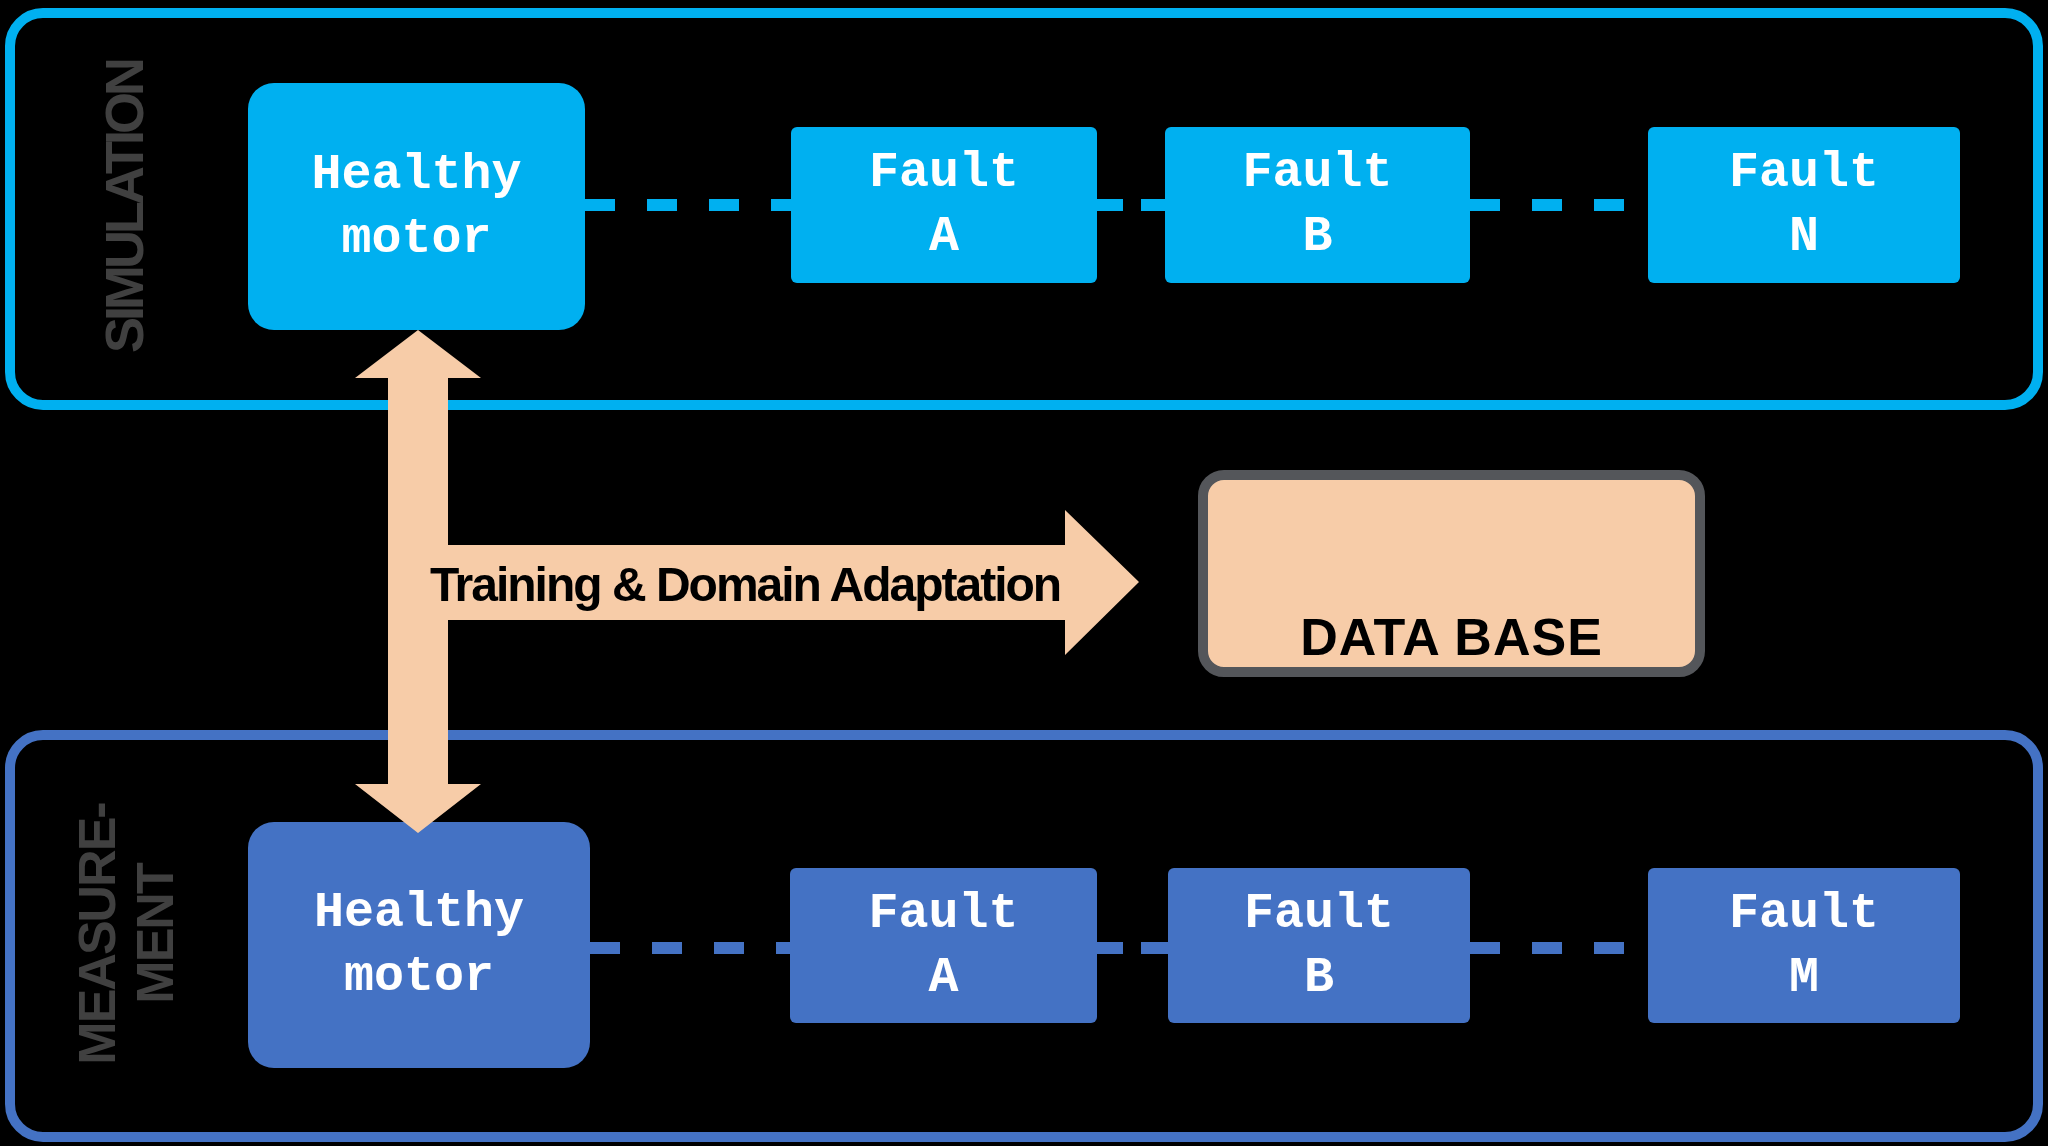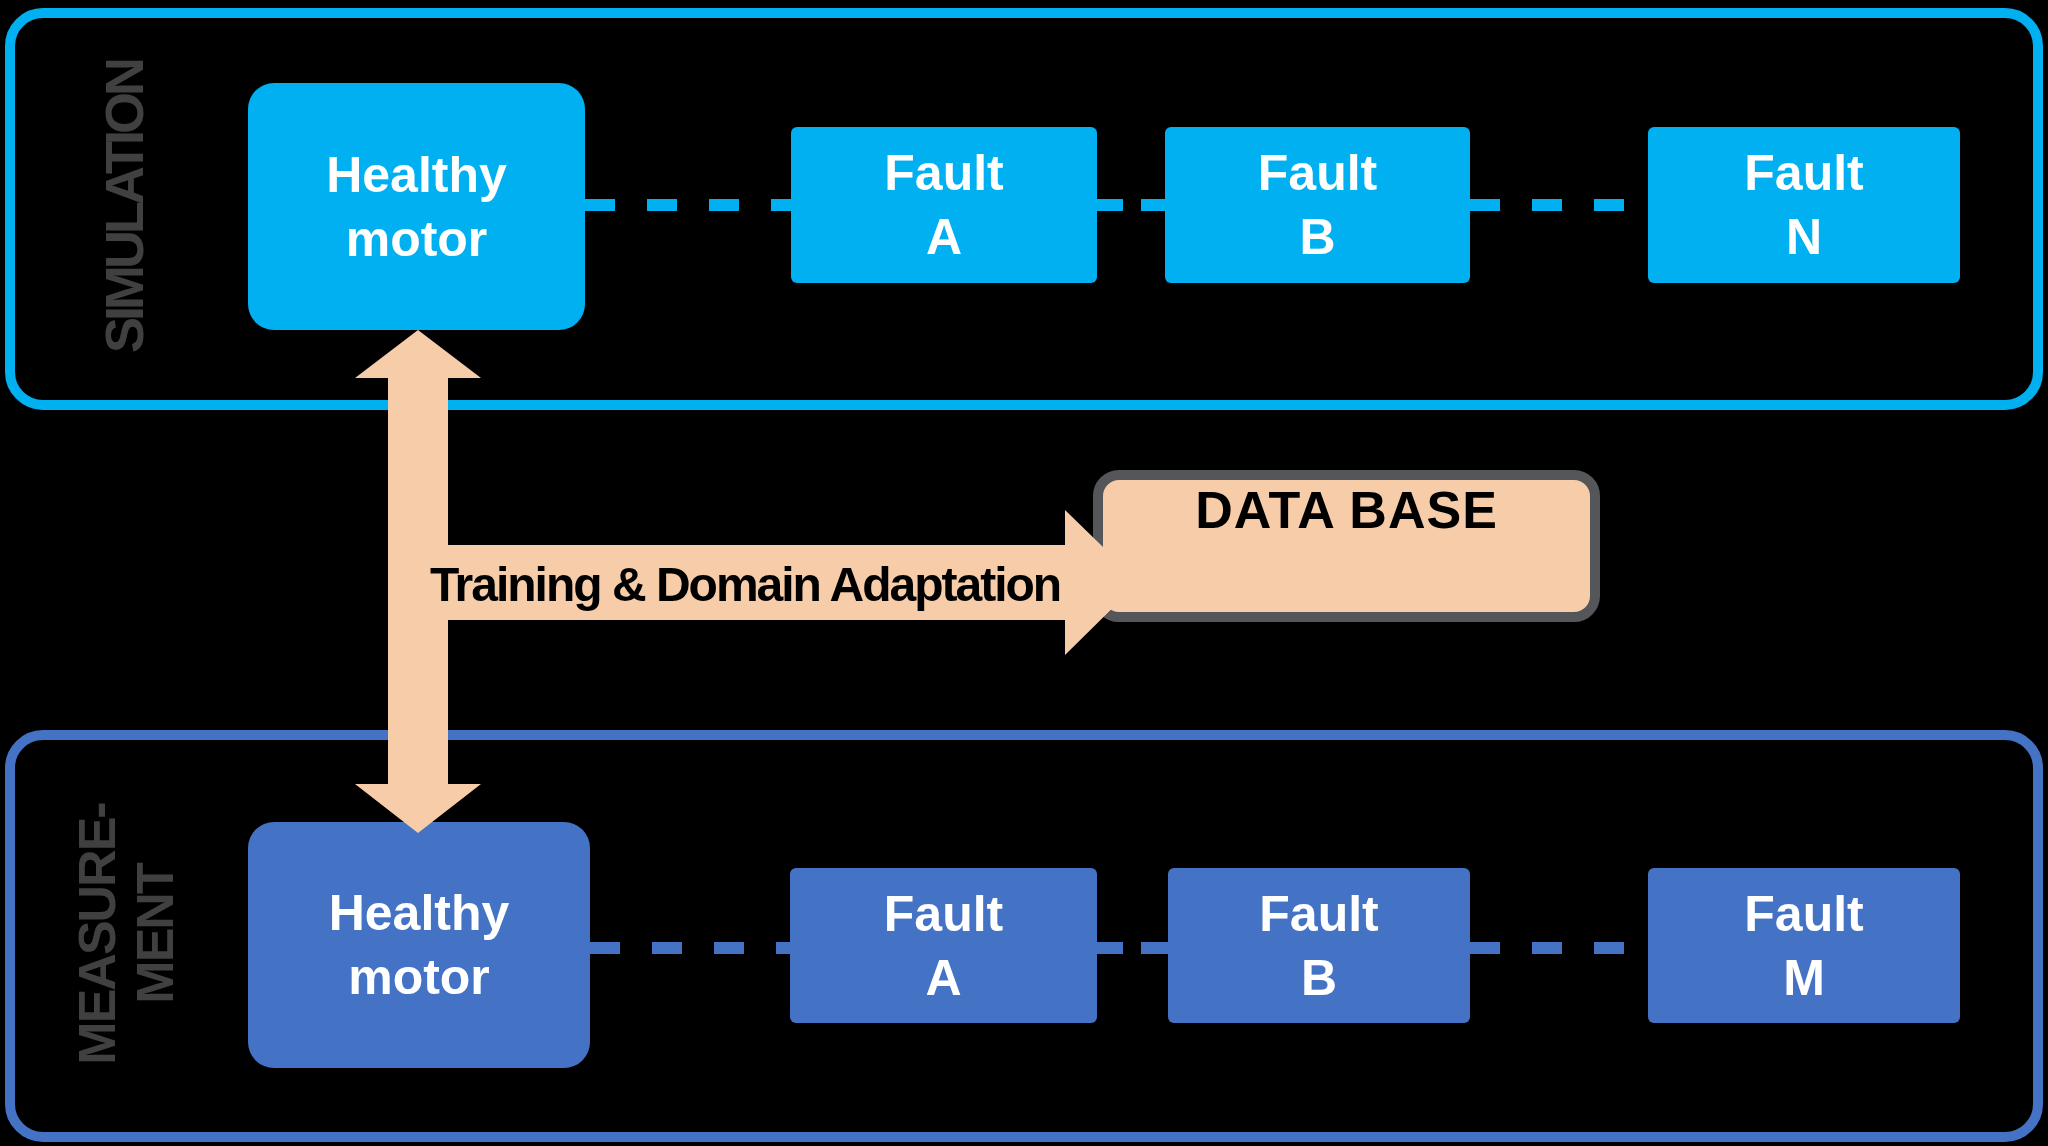--- a/index.html
+++ b/index.html
@@ -32,21 +32,21 @@
     transform:translate(-50%,-50%) rotate(-90deg);transform-origin:center center;
     white-space:pre-line;text-align:center;
   }
   .side-label.sim{left:124px;top:207px;font-size:54px;letter-spacing:-4px;}
   .side-label.meas{left:126px;top:934px;font-size:52px;letter-spacing:-2px;line-height:1.12;}
 
   
   .node{
     position:absolute;z-index:2;display:flex;align-items:center;justify-content:center;
     color:var(--c-white);font-weight:700;font-size:50px;line-height:1.28;
-    text-align:center;white-space:pre-line;box-sizing:border-box;
+    text-align:center;white-space:pre-line;box-sizing:border-box;font-family:Liberation Mono, monospace;
   }
   .node.cyan{background:var(--c-cyan);}
   .node.blue{background:var(--c-blue);}
   .node.big{border-radius:26px;}
   .node.small{border-radius:6px;}
 
   .n-sim-healthy{left:248px;top:83px;width:337px;height:247px;}
   .n-sim-fa{left:791px;top:127px;width:306px;height:156px;}
   .n-sim-fb{left:1165px;top:127px;width:305px;height:156px;}
   .n-sim-fn{left:1648px;top:127px;width:312px;height:156px;}
@@ -73,23 +73,23 @@
   .v-arrow{left:350px;top:325px;}
   .h-arrow{left:440px;top:505px;}
 
   .arrow-label{
     position:absolute;z-index:4;left:745px;top:584px;transform:translate(-50%,-50%);
     color:var(--c-black);font-weight:700;font-size:48px;letter-spacing:-2px;white-space:nowrap;
   }
 
   
   .db{
-    position:absolute;z-index:2;left:1093px;top:470px;width:507px;height:152px;
+    position:absolute;z-index:2;left:1198px;top:470px;width:507px;height:207px;
     box-sizing:border-box;background:var(--c-peach);border:10px solid var(--c-db-border);
-    border-radius:26px;display:flex;align-items:flex-start;justify-content:center;
+    border-radius:26px;display:flex;align-items:flex-end;justify-content:center;
     color:var(--c-black);font-weight:700;font-size:52px;letter-spacing:1px;white-space:nowrap;
   }
 </style>
 </head>
 <body>
 
 <div class="stage">
 
   <div class="panel sim"></div>
   <div class="side-label sim">SIMULATION</div>

